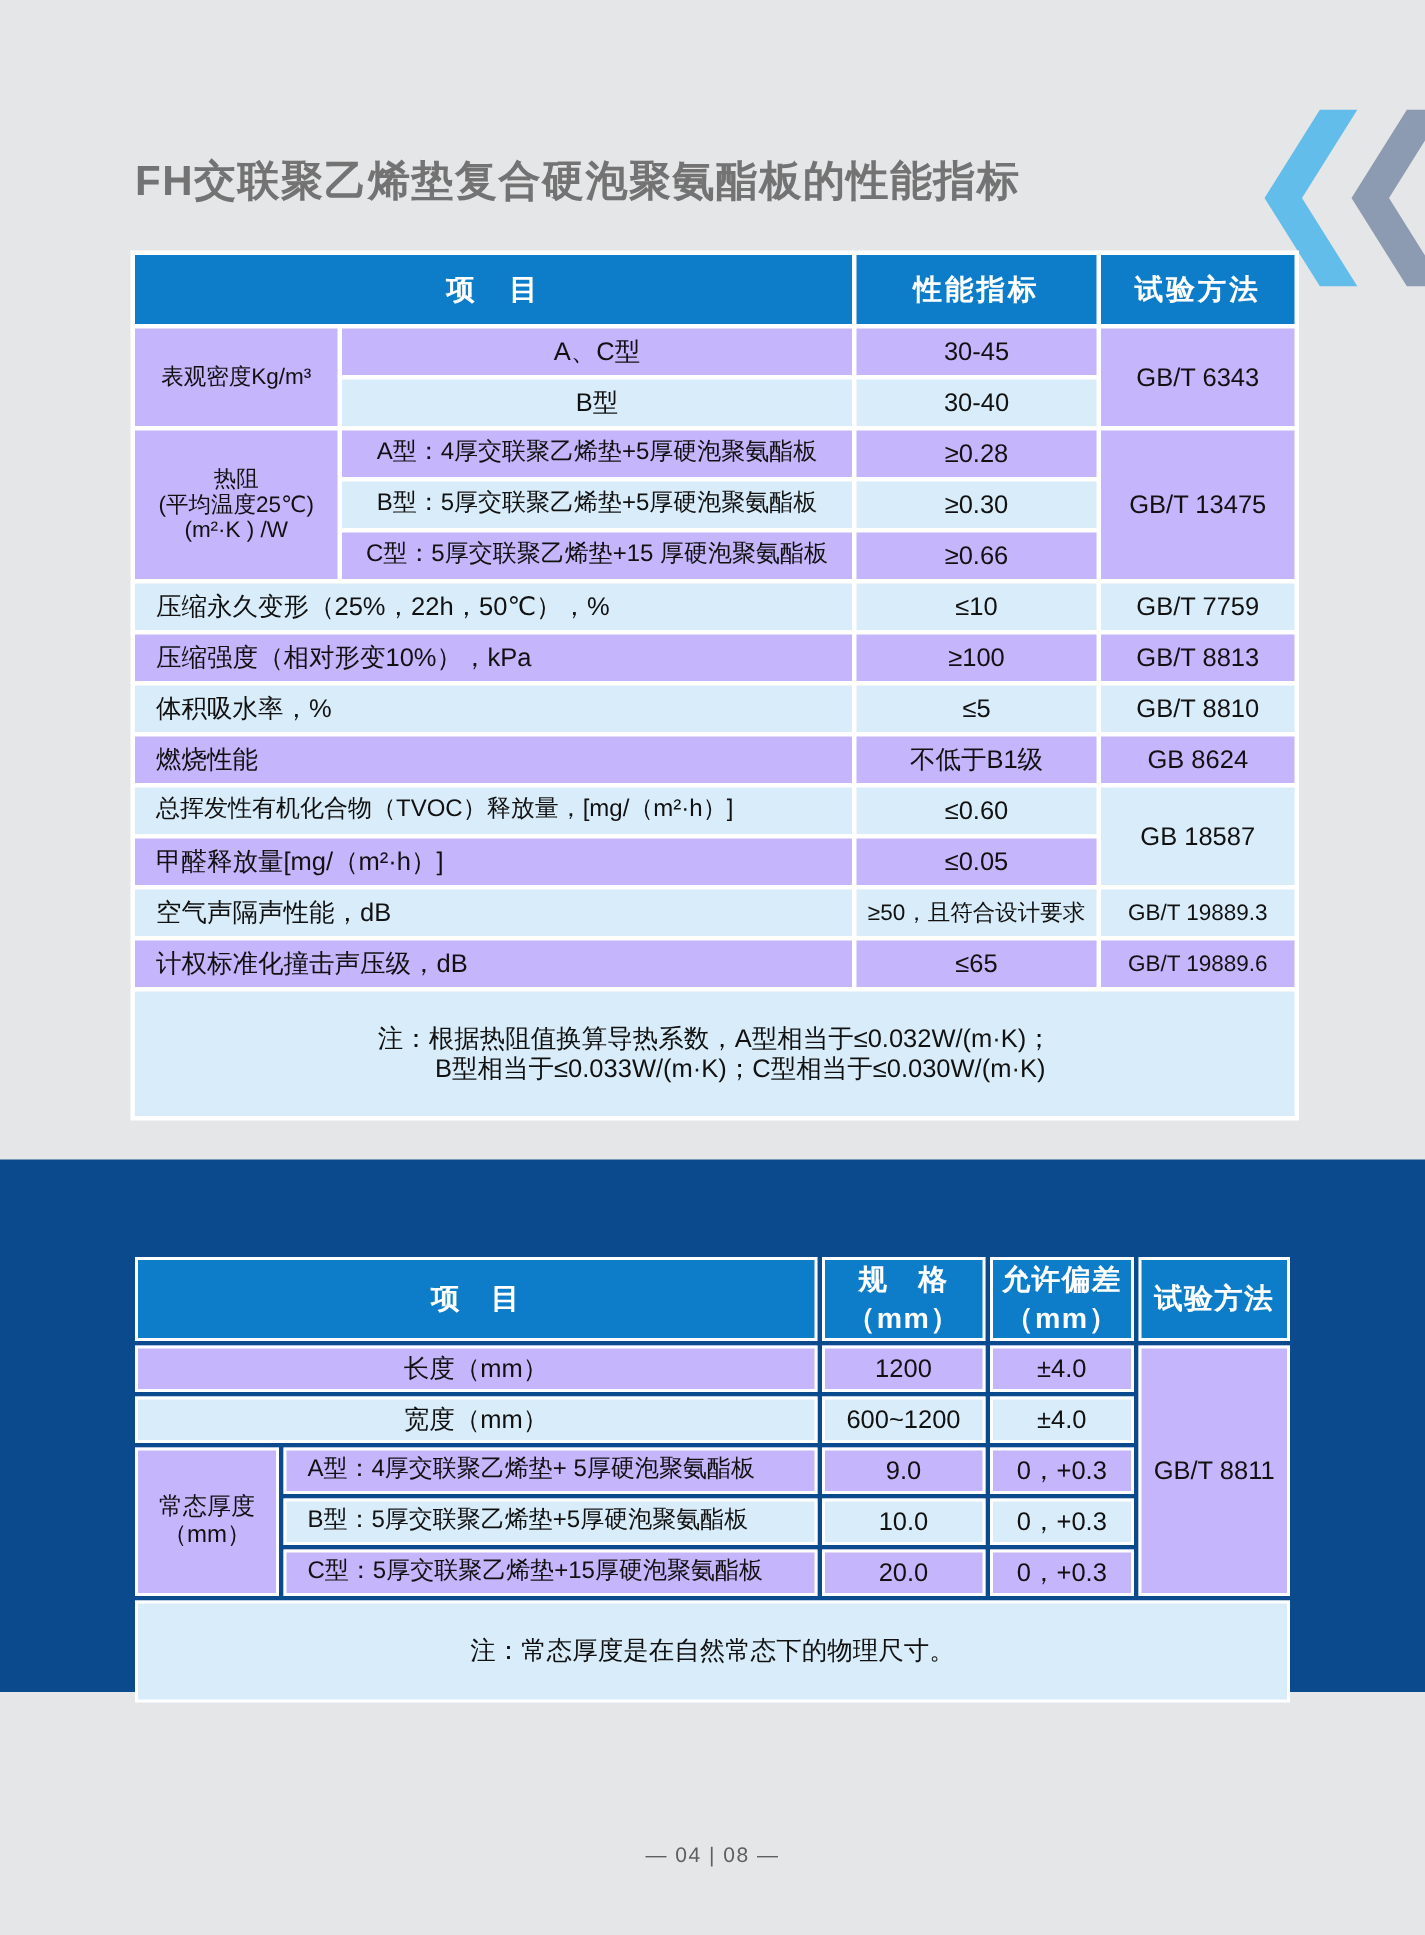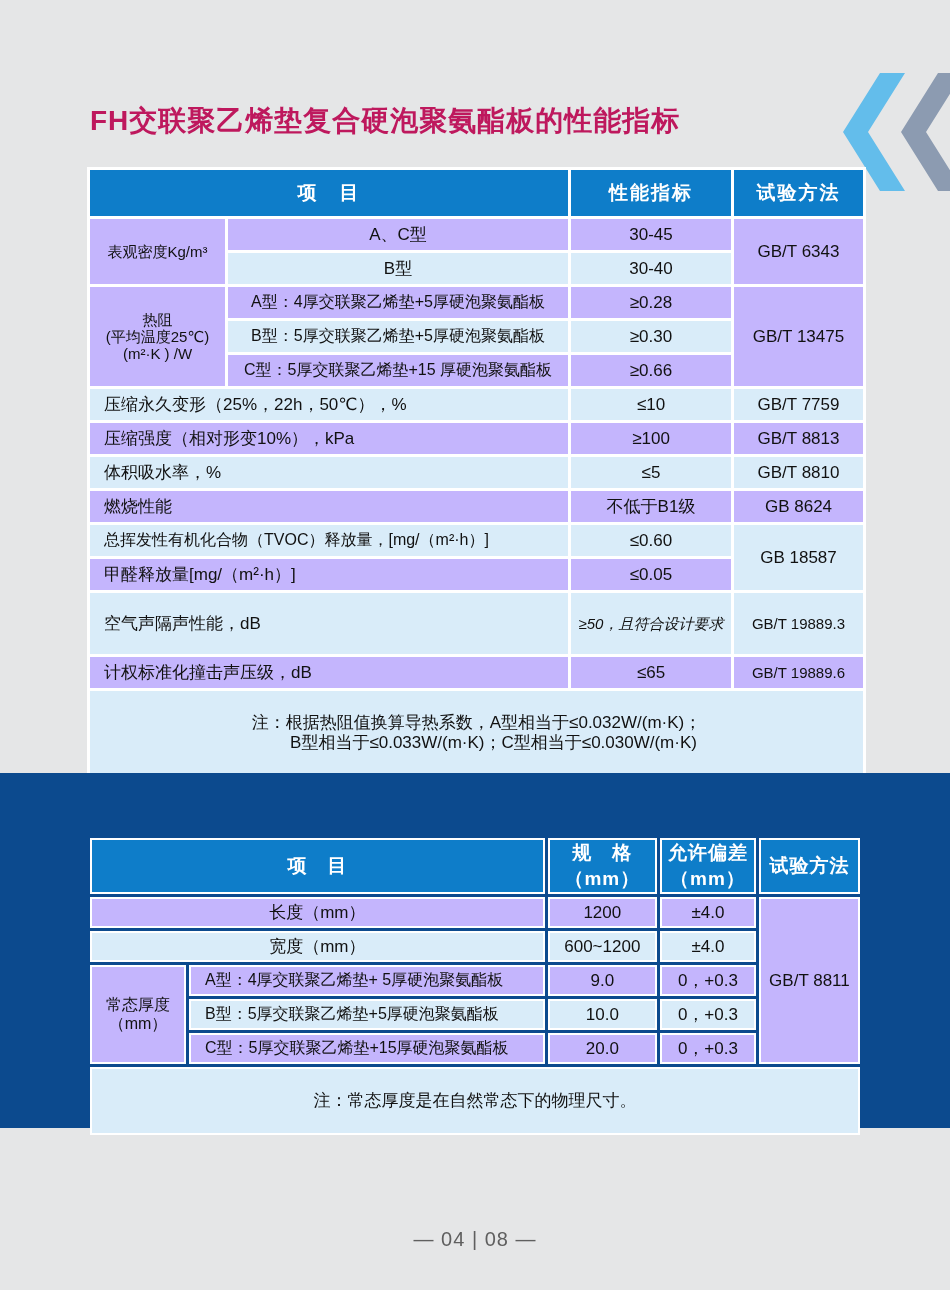--- a/index.html
+++ b/index.html
@@ -8,21 +8,21 @@
     position:relative;
     width:950px;height:1290px;
     background:#E5E6E7;
     overflow:hidden;
     font-family:"Liberation Sans","DejaVu Sans",sans-serif;
     color:#111;
   }
   
   .sec1-title{
     position:absolute;left:90px;top:102px;
-    font-size:28px;font-weight:bold;color:#be185d;
+    font-size:28px;font-weight:bold;color:#737373;
     letter-spacing:1px;white-space:nowrap;
   }
   .sec2-title{
     position:absolute;left:90px;top:792px;
     font-size:28px;font-weight:bold;color:#ffffff;
     letter-spacing:1px;white-space:nowrap;
   }
   
   .chevrons{position:absolute;top:73px;right:0;width:112px;height:118px;}
   
@@ -67,21 +67,21 @@
   .nowrap{white-space:nowrap;}
   .note-cell{
     text-align:left;padding:22px 12px !important;
     font-size:16.5px;line-height:1.4;height:auto !important;
   }
   .note-indent{padding-left:34px;display:block;}
   .stack span{display:block;}
   
   .footer{
     position:absolute;left:0;top:1228px;width:950px;
-    text-align:center;font-size:20px;color:#5f5f5f;letter-spacing:1px;
+    text-align:center;font-size:14px;color:#5f5f5f;letter-spacing:1px;
   }
 </style>
 </head>
 <body>
 
 <div class="page">
 
   <svg class="chevrons" viewBox="0 0 112 118" aria-hidden="true">
     <polygon points="100,0 125,0 88,59 125,118 100,118 63,59" fill="#8C9BB1"></polygon>
     <polygon points="42,0 67,0 30,59 67,118 42,118 5,59" fill="#63BDEB"></polygon>
@@ -154,21 +154,21 @@
       <td colspan="2" class="light leftcell fs16 nowrap">总挥发性有机化合物（TVOC）释放量，[mg/（m²·h）]</td>
       <td class="light">≤0.60</td>
       <td rowspan="2" class="light">GB 18587</td>
     </tr>
     <tr>
       <td colspan="2" class="medium leftcell">甲醛释放量[mg/（m²·h）]</td>
       <td class="medium">≤0.05</td>
     </tr>
     <tr>
       <td colspan="2" class="light leftcell">空气声隔声性能，dB</td>
-      <td class="light fs15 nowrap" style="padding:15px 1px;font-style:italic;">≥50，且符合设计要求</td>
+      <td class="light fs15 nowrap" style="padding:0 1px;">≥50，且符合设计要求</td>
       <td class="light fs15 nowrap" style="padding:0 1px;">GB/T 19889.3</td>
     </tr>
     <tr>
       <td colspan="2" class="medium leftcell">计权标准化撞击声压级，dB</td>
       <td class="medium">≤65</td>
       <td class="medium fs15 nowrap" style="padding:0 1px;">GB/T 19889.6</td>
     </tr>
     <tr>
       <td colspan="4" class="light note-cell">
         <span>注：根据热阻值换算导热系数，A型相当于≤0.032W/(m·K)；</span>

